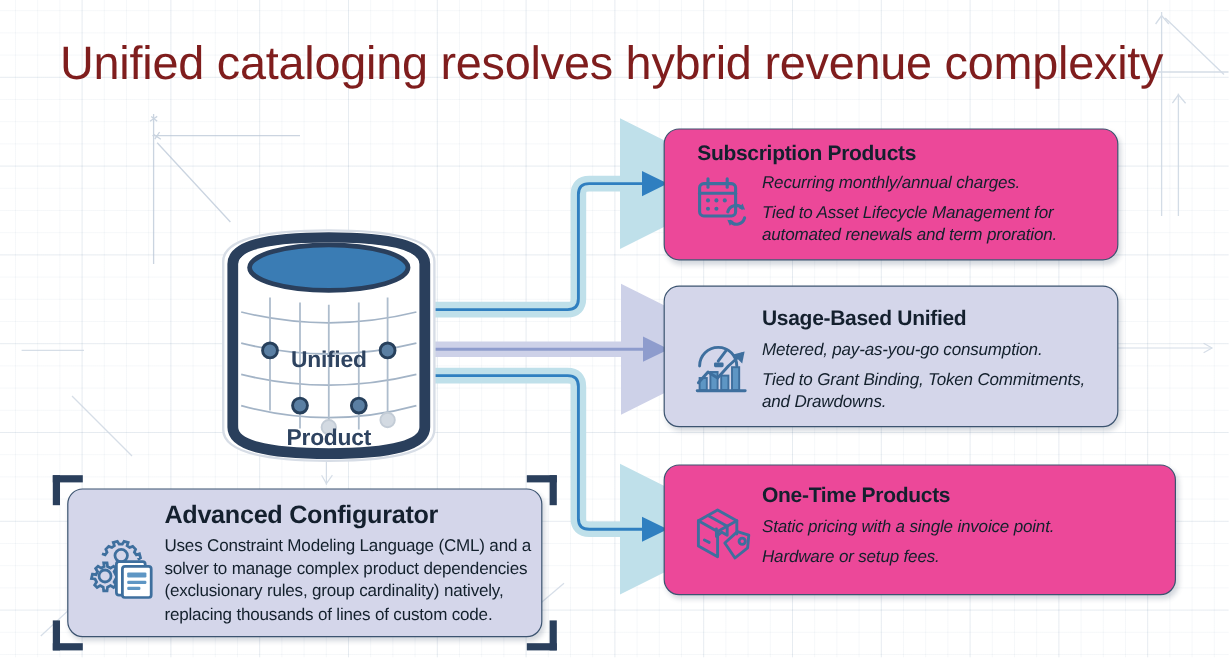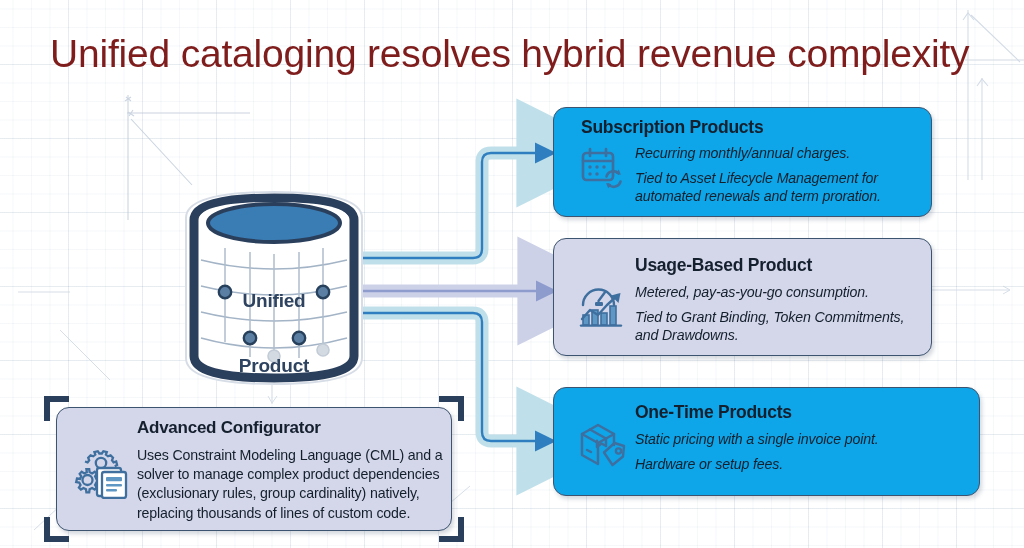--- a/index.html
+++ b/index.html
@@ -41,21 +41,21 @@
   
   #connectors{position:absolute;left:0;top:0;width:1024px;height:548px;}
   
   .card{
     position:absolute;
     border:1.6px solid #3c5470;
     border-radius:13px;
     box-shadow:2px 3px 4px rgba(40,60,90,.20);
     box-sizing:border-box;
   }
-  .card.teal{background:#0ea5e9;}
+  .card.teal{background:#ec4899;}
   .card.lav{background:#d4d6ea;}
   .card-title{
     position:absolute;
     font-size:17.5px;font-weight:700;color:#14202e;
     letter-spacing:-.25px;white-space:nowrap;
   }
   .card-icon{position:absolute;}
   .card-lines{position:absolute;font-style:italic;}
   .card-line{
     font-size:14.2px;color:#13202c;line-height:1.28;
@@ -75,21 +75,21 @@
   #card-one .card-title{left:81px;top:14px;}
   #card-one .card-icon{left:22px;top:31px;}
   #card-one .card-lines{left:81px;top:42px;width:285px;}
   
   #cfg-wrap{position:absolute;left:44px;top:396px;width:420px;height:146px;}
   #cfg-card{
     position:absolute;left:12px;top:11px;width:396px;height:124px;
     background:#d4d6ea;border:1.6px solid #3c5470;border-radius:13px;
     box-shadow:2px 3px 4px rgba(40,60,90,.20);box-sizing:border-box;
   }
-  #cfg-title{position:absolute;left:80px;top:10px;font-size:17px;font-weight:700;color:#14202e;letter-spacing:-.25px;white-space:nowrap;}
+  #cfg-title{position:absolute;left:80px;top:10px;font-size:21px;font-weight:700;color:#14202e;letter-spacing:-.25px;white-space:nowrap;}
   #cfg-icon{position:absolute;left:16px;top:39px;}
   #cfg-lines{position:absolute;left:80px;top:38px;width:306px;}
   #cfg-lines .card-line{margin-bottom:1px;}
   .bracket{position:absolute;width:25px;height:25px;}
   .bracket i{position:absolute;background:#2a3f5c;display:block;}
 </style>
 </head>
 <body>
 
 <div id="bg-grid"></div>
@@ -216,21 +216,21 @@
       <path d="M30.2 44.2 l-2.1 -5.1 l5.3 1.1 z"></path>
     </g>
   </svg>
   <div class="card-lines">
     <div class="card-line">Recurring monthly/annual charges.</div>
     <div class="card-line">Tied to Asset Lifecycle Management for automated renewals and term proration.</div>
   </div>
 </div>
 
 <div class="card lav" id="card-usage">
-  <div class="card-title">Usage-Based Product</div>
+  <div class="card-title">Usage-Based Unified</div>
   <svg class="card-icon" width="52" height="52" viewBox="0 0 52 52">
     <g stroke="#3e6f9e" stroke-width="2.4" fill="none" stroke-linecap="round">
       <path d="M7 28 A15.5 15.5 0 1 1 38 28"></path>
       <line x1="22.5" y1="24" x2="29.5" y2="14.5"></line>
     </g>
     <rect x="19" y="25" width="8" height="4" rx="1.2" fill="#3e6f9e"></rect>
     <g fill="#5e96c4" stroke="#3e6f9e" stroke-width="1.6">
       <rect x="7" y="38" width="6" height="10"></rect>
       <rect x="16" y="33" width="6" height="15"></rect>
       <rect x="25" y="36" width="6" height="12"></rect>

